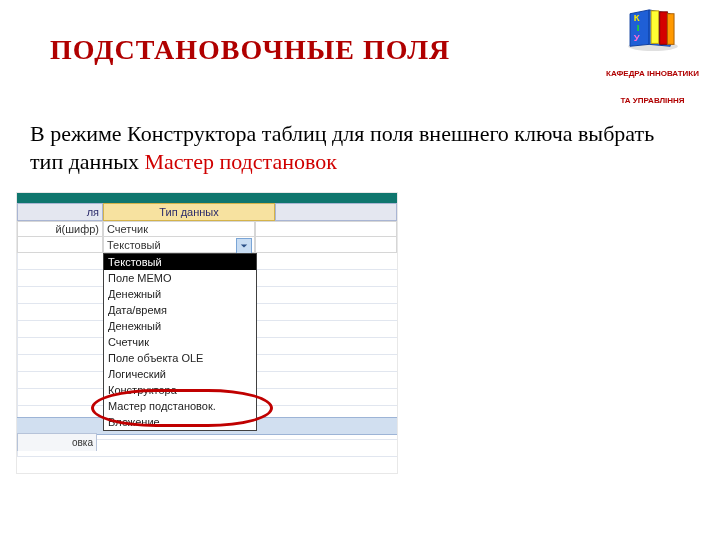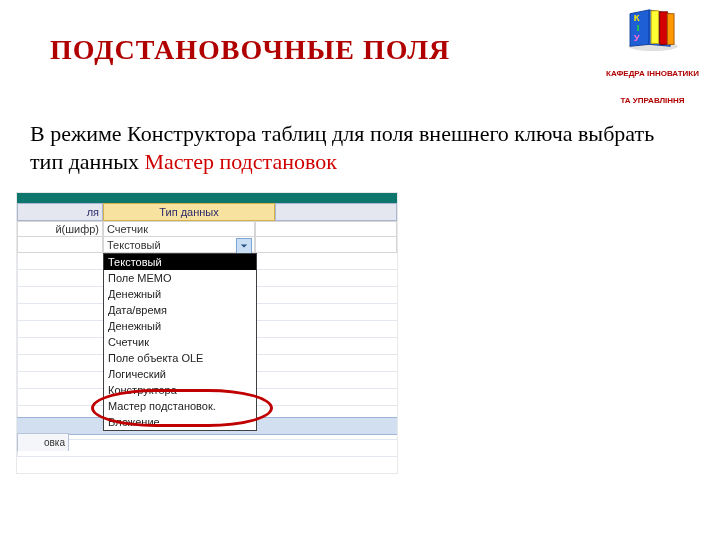--- a/index.html
+++ b/index.html
@@ -186,21 +186,21 @@
     font-size: 10px;
     color: #3a5b9c;
     display: flex; align-items: center; justify-content: center;
     z-index: 2;
   }
   .tab {
     position: absolute;
     left: 0;
     top: 240px;
     height: 18px;
-    width: 52px;
+    width: 80px;
     background: #f4f6f9;
     border: 1px solid #b6c3d9;
     border-bottom: none;
     font-size: 10px;
     display: flex; align-items: center; justify-content: flex-end;
     padding-right: 3px;
     color: #333;
     z-index: 2;
     box-sizing: border-box;
   }

